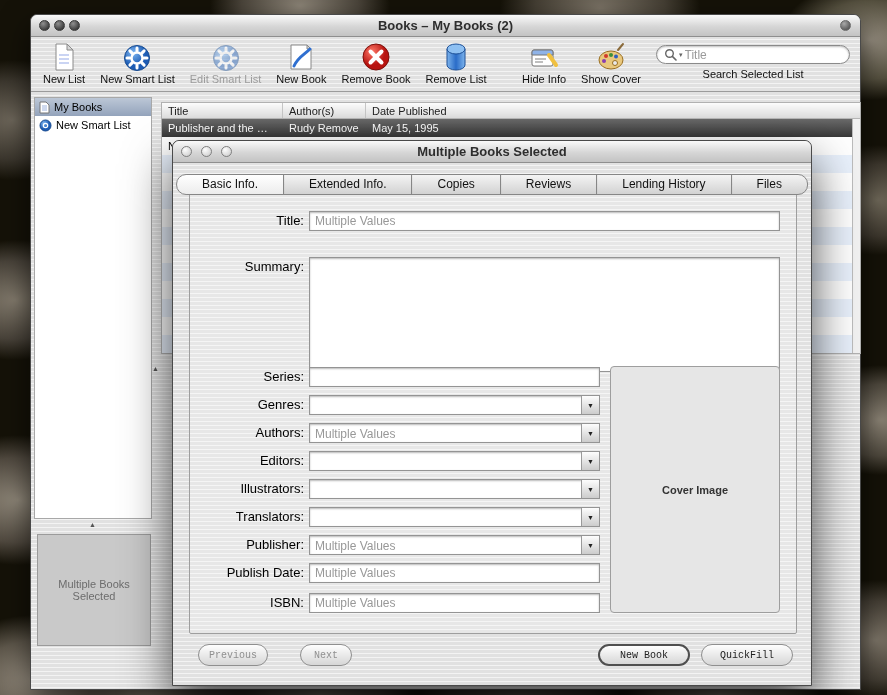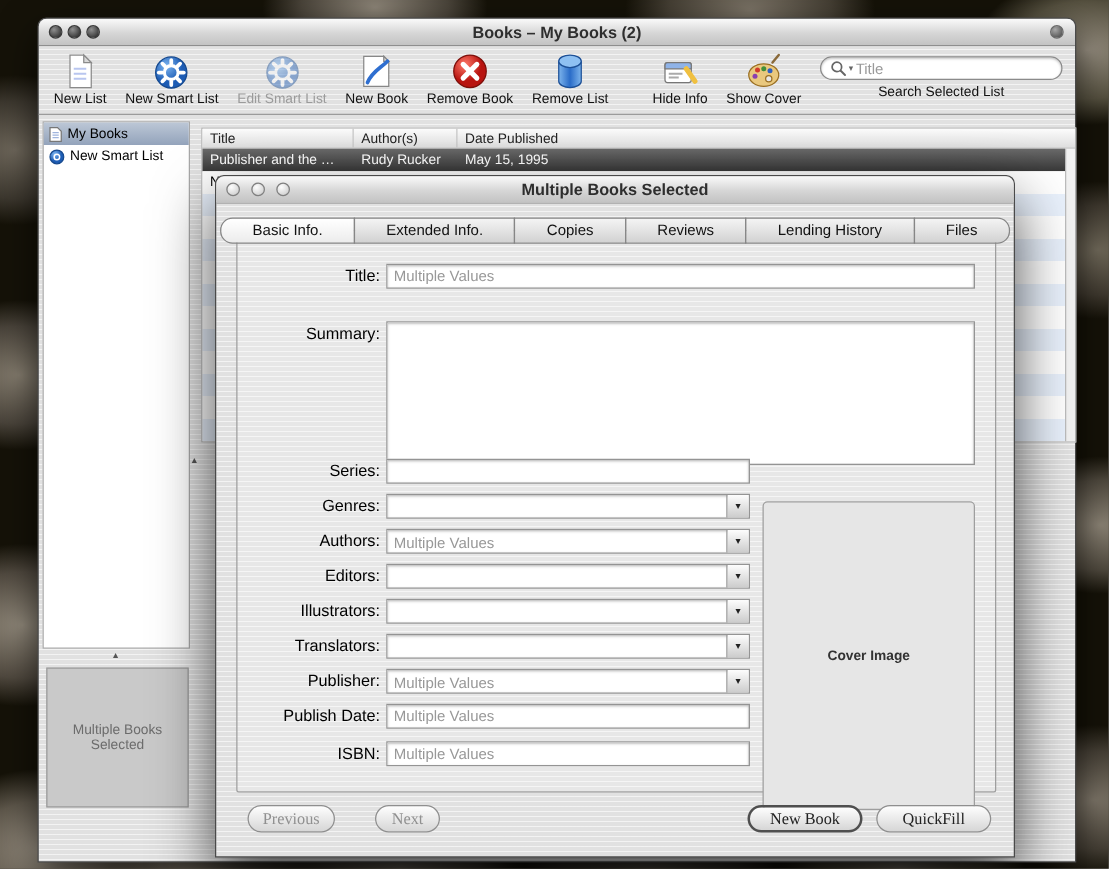--- a/index.html
+++ b/index.html
@@ -109,25 +109,25 @@
   .w-full { width:471px; } .w-mid { width:291px; }
   textarea.tinput { height:115px; resize:none; padding-top:3px; }
   .combo { position:absolute; left:119px; top:0; width:291px; height:20px; border:1px solid #949494; background:#fff;
            box-shadow:inset 0 1px 2px rgba(0,0,0,.28); }
   .combo .val { position:absolute; left:5px; top:3px; font-size:12px; color:#989898; }
   .combo .cbtn { position:absolute; right:0; top:0; width:18px; height:18px; background:linear-gradient(#fdfdfd,#cccccc);
                  border-left:1px solid #9a9a9a; display:flex; align-items:center; justify-content:center;
                  font-size:7px; color:#222; cursor:default; }
   .coverbox { position:absolute; left:420px; top:181px; width:170px; height:247px; border:1px solid #9e9e9e;
               border-radius:4px; background:#e6e6e6; display:flex; align-items:center; justify-content:center;
-              font-size:11px; font-weight:bold; color:#333;margin-top:35px; }
+              font-size:11px; font-weight:bold; color:#333; }
 
   .btn-pill { position:absolute; height:22px; border-radius:11px; border:1px solid #8f8f8f;
-              background:linear-gradient(#fefefe,#d6d6d6); font-size:13px; color:#222;
-              display:flex; align-items:center; justify-content:center; font-family:Liberation Serif, serif; cursor:default; }
+              background:linear-gradient(#fefefe,#d6d6d6); font-size:10px; color:#222;
+              display:flex; align-items:center; justify-content:center; font-family:Liberation Mono, monospace; cursor:default; }
   .btn-prev { left:25px;  top:503px; width:70px; color:#909090; }
   .btn-next { left:127px; top:503px; width:52px; color:#909090; }
   .btn-newbook  { left:425px; top:503px; width:92px; border:2px solid #4f4f4f; }
   .btn-quickfill{ left:528px; top:503px; width:92px; }
 </style>
 </head>
 <body>
 
 <div class="window main-window">
   <div class="titlebar">
@@ -293,21 +293,21 @@
 
   <div class="table">
     <div class="thead">
       <div class="th c1">Title</div>
       <div class="th c2">Author(s)</div>
       <div class="th c3">Date Published</div>
     </div>
     <div class="tbody">
       <div class="row selected">
         <span class="c1">Publisher and the …</span>
-        <span class="c2">Rudy Rucker</span>
+        <span class="c2">Rudy Remove</span>
         <span class="c3">May 15, 1995</span>
       </div>
       <div class="row plain">
         <span class="c1">Ne</span>
         <span class="c2"></span>
         <span class="c3"></span>
       </div>
       <div class="stripes"></div>
     </div>
     <div class="vscroll"></div>

